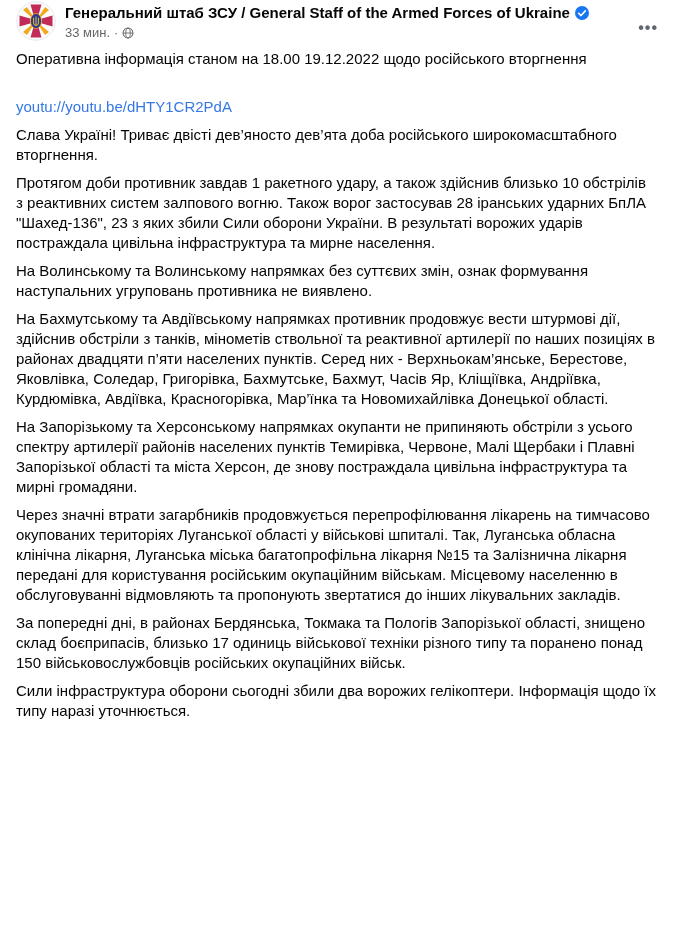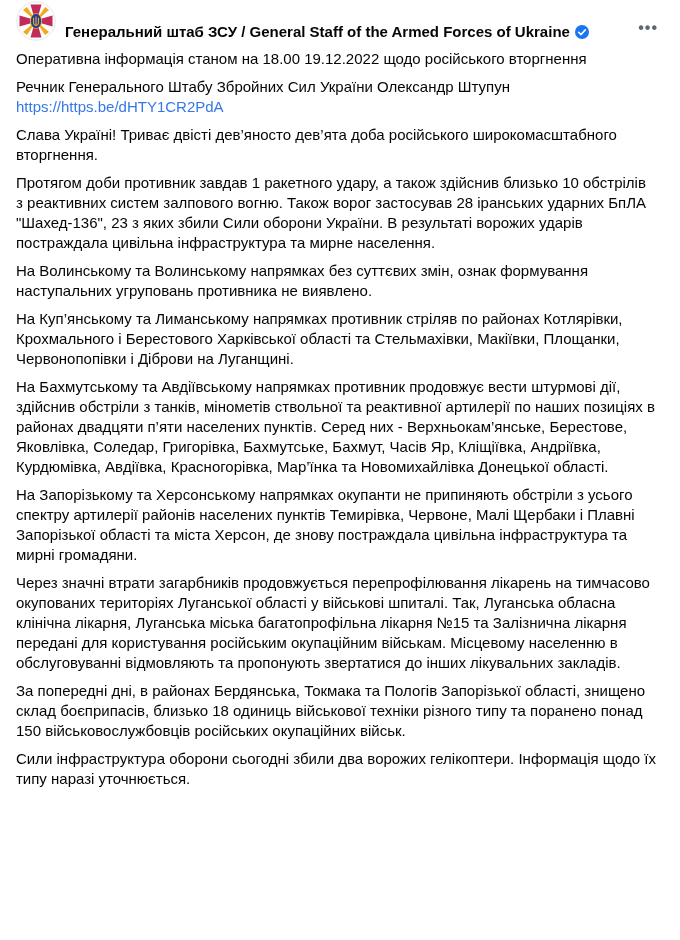--- a/index.html
+++ b/index.html
@@ -98,39 +98,49 @@
     <div class="hmeta">
       <div class="author-row">
         <span class="author">Генеральний штаб ЗСУ / General Staff of the Armed Forces of Ukraine</span>
         <span class="badge">
           <svg viewBox="0 0 16 16" width="14" height="14">
             <circle cx="8" cy="8" r="8" fill="#1876f2"></circle>
             <polyline points="4.2,8.3 6.9,10.9 11.8,5.6" fill="none" stroke="#ffffff" stroke-width="1.9" stroke-linecap="round" stroke-linejoin="round"></polyline>
           </svg>
         </span>
       </div>
+      <div class="time-row">
+        <span class="timestamp">33 мин.</span>
+        <span>·</span>
+        <span style="display:inline-flex;">
+          <svg viewBox="0 0 16 16" width="12" height="12">
+            <circle cx="8" cy="8" r="6.6" fill="none" stroke="#65676b" stroke-width="1.4"></circle>
+            <ellipse cx="8" cy="8" rx="3" ry="6.6" fill="none" stroke="#65676b" stroke-width="1.2"></ellipse>
+            <line x1="1.4" y1="8" x2="14.6" y2="8" stroke="#65676b" stroke-width="1.2"></line>
+          </svg>
+        </span>
+      </div>
     </div>
 
     <div class="menu-btn">
       <span>•••</span>
     </div>
   </div>
 
   <div class="body">
     <p>Оперативна інформація станом на 18.00 19.12.2022 щодо російського вторгнення</p>
     <p>
-      <span>Речник Генерального Штабу Збройних Сил України Олександр Штупун</span><br>
-      <a href="#" class="post-link">https://https.be/dHTY1CR2PdA</a>
+      <br>
+      <a href="#" class="post-link">youtu://youtu.be/dHTY1CR2PdA</a>
     </p>
     <div>
         <p>Слава Україні! Триває двісті дев’яносто дев’ята доба російського широкомасштабного вторгнення.</p>
         <p>Протягом доби противник завдав 1 ракетного удару, а також здійснив близько 10 обстрілів з реактивних систем залпового вогню. Також ворог застосував 28 іранських ударних БпЛА "Шахед-136", 23 з яких збили Сили оборони України. В результаті ворожих ударів постраждала цивільна інфраструктура та мирне населення.</p>
         <p>На Волинському та Волинському напрямках без суттєвих змін, ознак формування наступальних угруповань противника не виявлено.</p>
-        <p>На Куп’янському та Лиманському напрямках противник стріляв по районах Котлярівки, Крохмального і Берестового Харківської області та Стельмахівки, Макіївки, Площанки, Червонопопівки і Діброви на Луганщині.</p>
         <p>На Бахмутському та Авдіївському напрямках противник продовжує вести штурмові дії, здійснив обстріли з танків, мінометів ствольної та реактивної артилерії по наших позиціях в районах двадцяти п’яти населених пунктів. Серед них - Верхньокам’янське, Берестове, Яковлівка, Соледар, Григорівка, Бахмутське, Бахмут, Часів Яр, Кліщіївка, Андріївка, Курдюмівка, Авдіївка, Красногорівка, Мар’їнка та Новомихайлівка Донецької області.</p>
         <p>На Запорізькому та Херсонському напрямках окупанти не припиняють обстріли з усього спектру артилерії районів населених пунктів Темирівка, Червоне, Малі Щербаки і Плавні Запорізької області та міста Херсон, де знову постраждала цивільна інфраструктура та мирні громадяни.</p>
         <p>Через значні втрати загарбників продовжується перепрофілювання лікарень на тимчасово окупованих територіях Луганської області у військові шпиталі. Так, Луганська обласна клінічна лікарня, Луганська міська багатопрофільна лікарня №15 та Залізнична лікарня передані для користування російським окупаційним військам. Місцевому населенню в обслуговуванні відмовляють та пропонують звертатися до інших лікувальних закладів.</p>
-        <p>За попередні дні, в районах Бердянська, Токмака та Пологів Запорізької області, знищено склад боєприпасів, близько 18 одиниць військової техніки різного типу та поранено понад 150 військовослужбовців російських окупаційних військ.</p>
+        <p>За попередні дні, в районах Бердянська, Токмака та Пологів Запорізької області, знищено склад боєприпасів, близько 17 одиниць військової техніки різного типу та поранено понад 150 військовослужбовців російських окупаційних військ.</p>
         <p>Сили інфраструктура оборони сьогодні збили два ворожих гелікоптери. Інформація щодо їх типу наразі уточнюється.</p>
       </div>
   </div>
 
 </div>
 
 </body></html>

